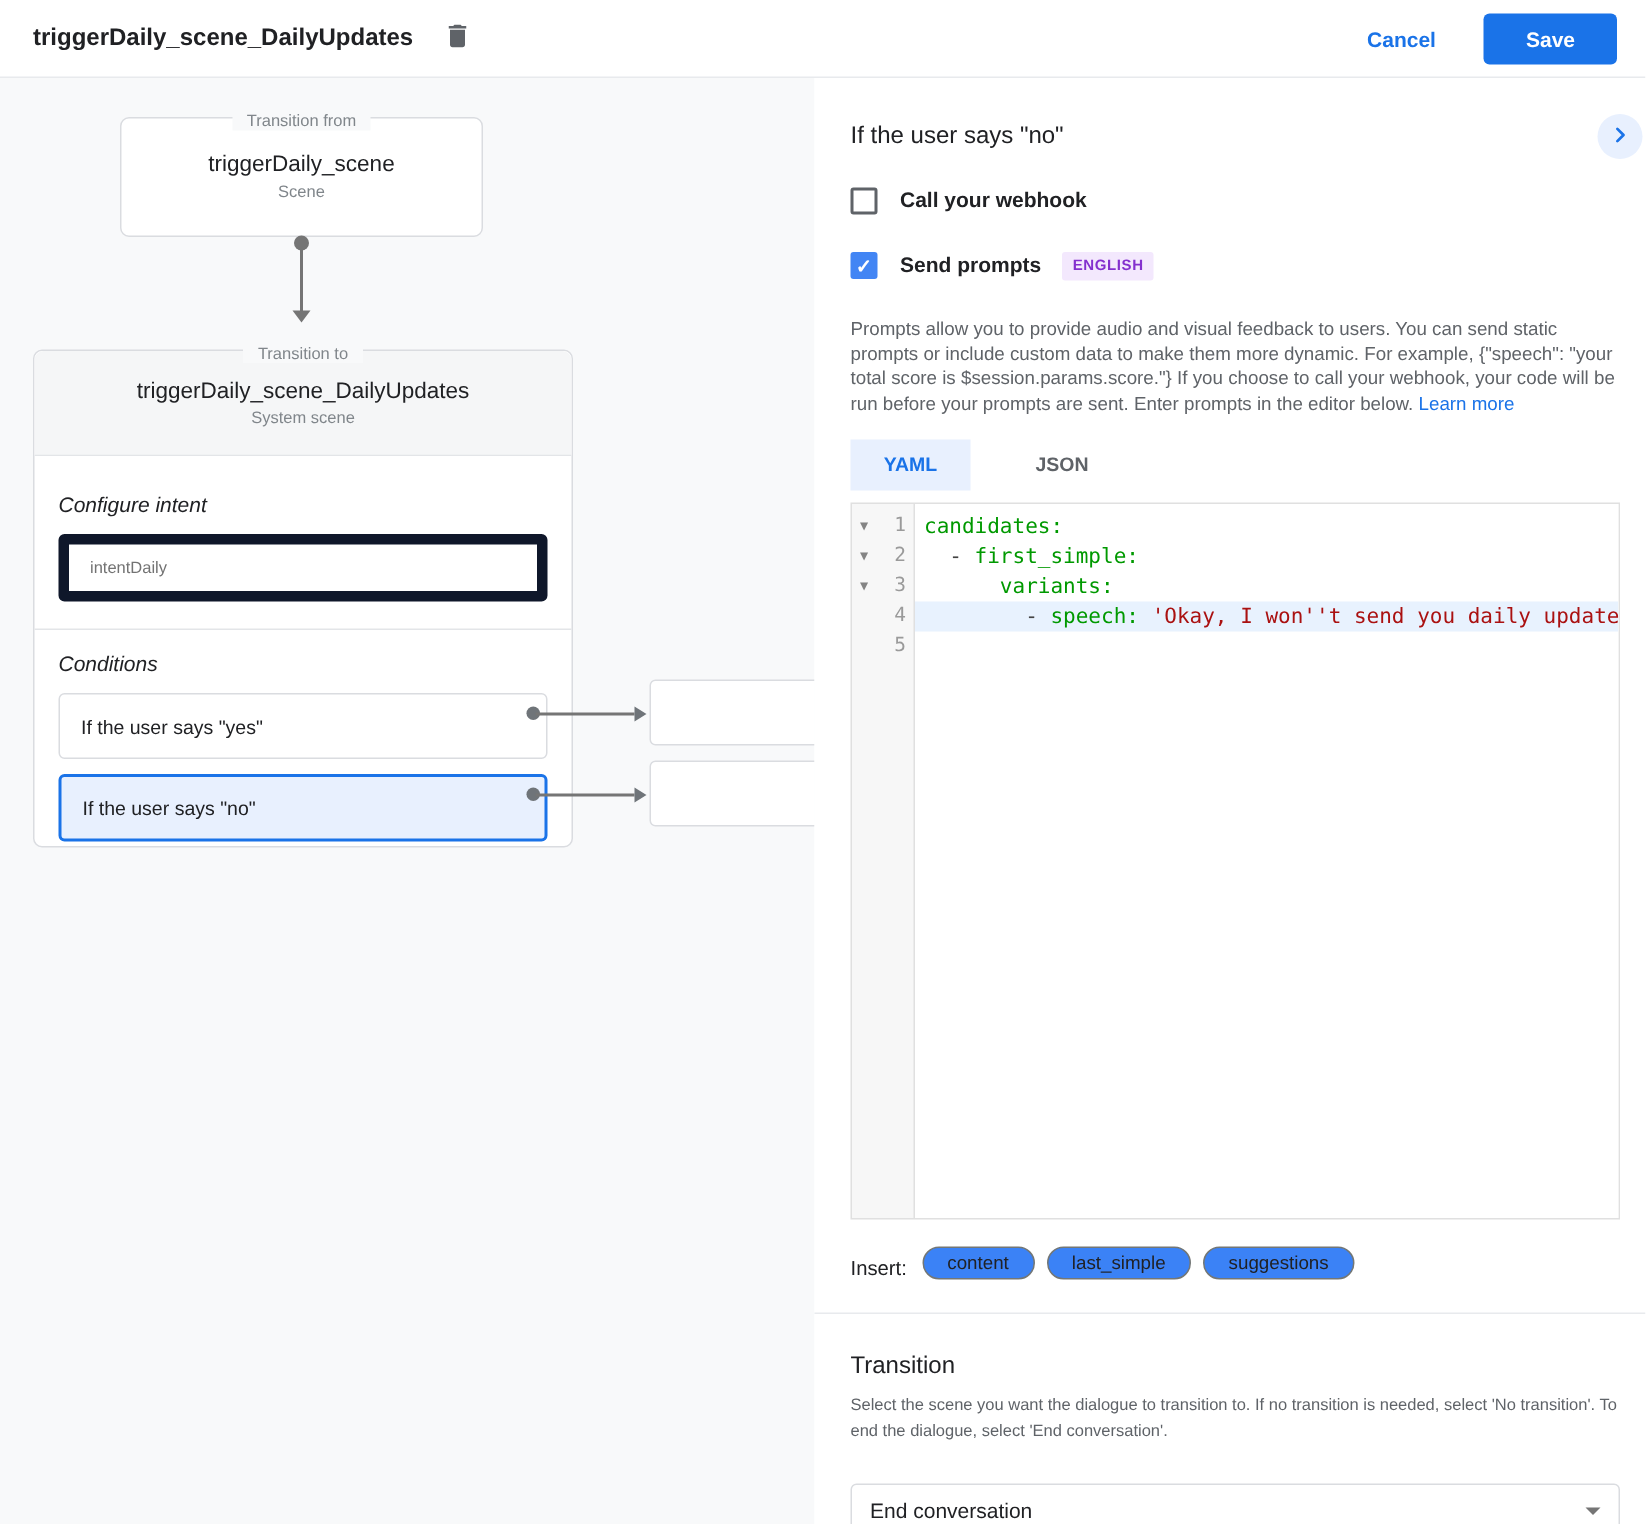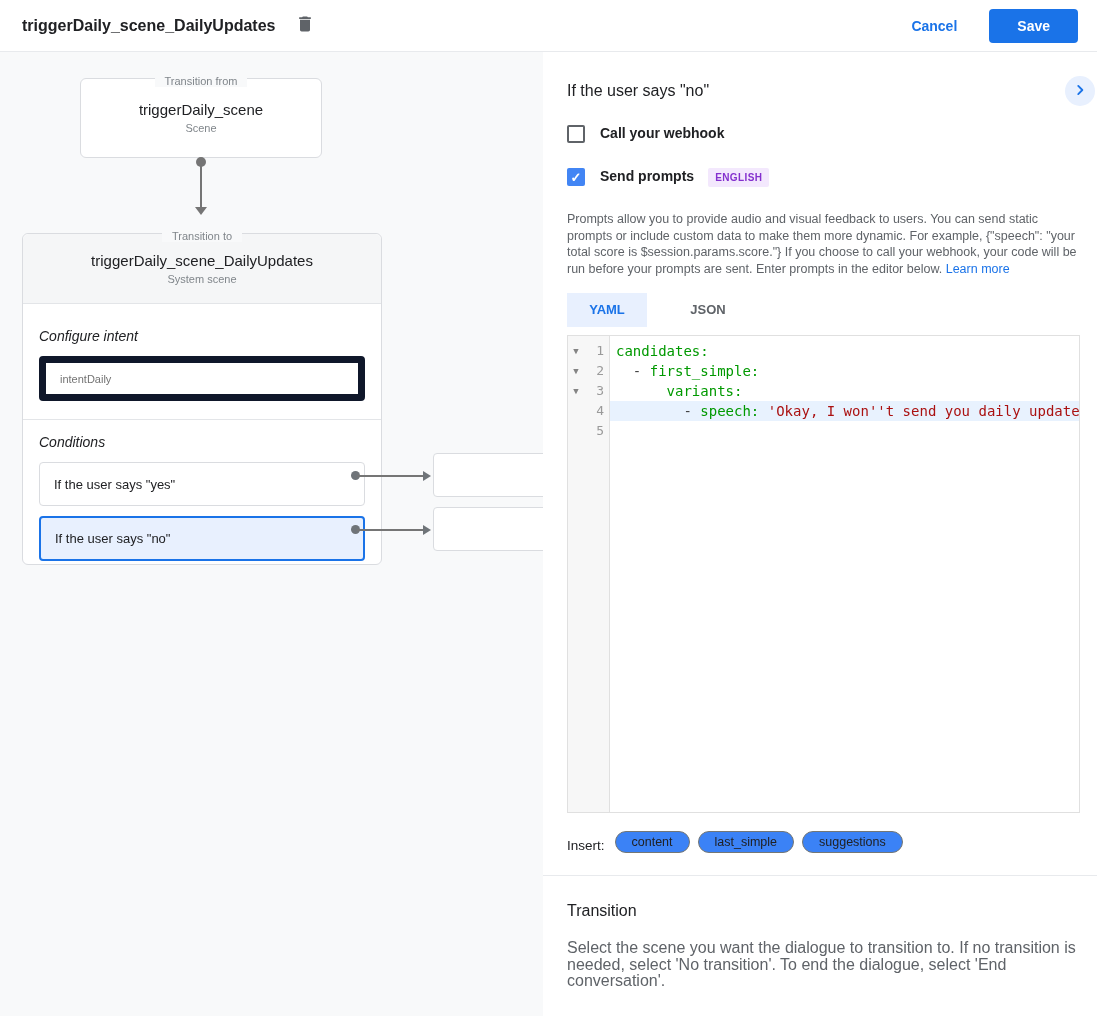--- a/index.html
+++ b/index.html
@@ -97,21 +97,21 @@
   .tok-string { color:#a11; }
 
   .insert-row { display:flex; align-items:flex-end; margin-top:18px; }
   .insert-label { font-size:13.5px; color:#202124; margin-right:10px; }
   .chip { border:1px solid #747775; border-radius:14px; background:#3b82f6; font-size:12.5px;
     color:#202124; padding:3px 16px; margin-right:8px; cursor:pointer;
     font-family:"Liberation Sans", sans-serif; }
 
   .panel-divider { border-top:1px solid #e8eaed; margin:22px -17px 0 -24px; }
   .trans-title { margin-top:26px; font-size:16px; color:#202124; }
-  .trans-desc { margin-top:20px; font-size:16px; line-height:16.5px; color:#5f6368; }
+  .trans-desc { margin-top:9px; font-size:11px; line-height:16.5px; color:#5f6368; }
   .dropdown { margin-top:27px; width:513px; height:36px; border:1px solid #dadce0; border-radius:4px;
     background:#fff; display:flex; align-items:center; padding:0 12px; font-size:14px;
     color:#202124; cursor:pointer; }
   .dropdown-value { flex:1; }
   .caret { width:0; height:0; border-left:5px solid transparent; border-right:5px solid transparent;
     border-top:5px solid #757575; }
 </style>
 </head>
 <body>
 

